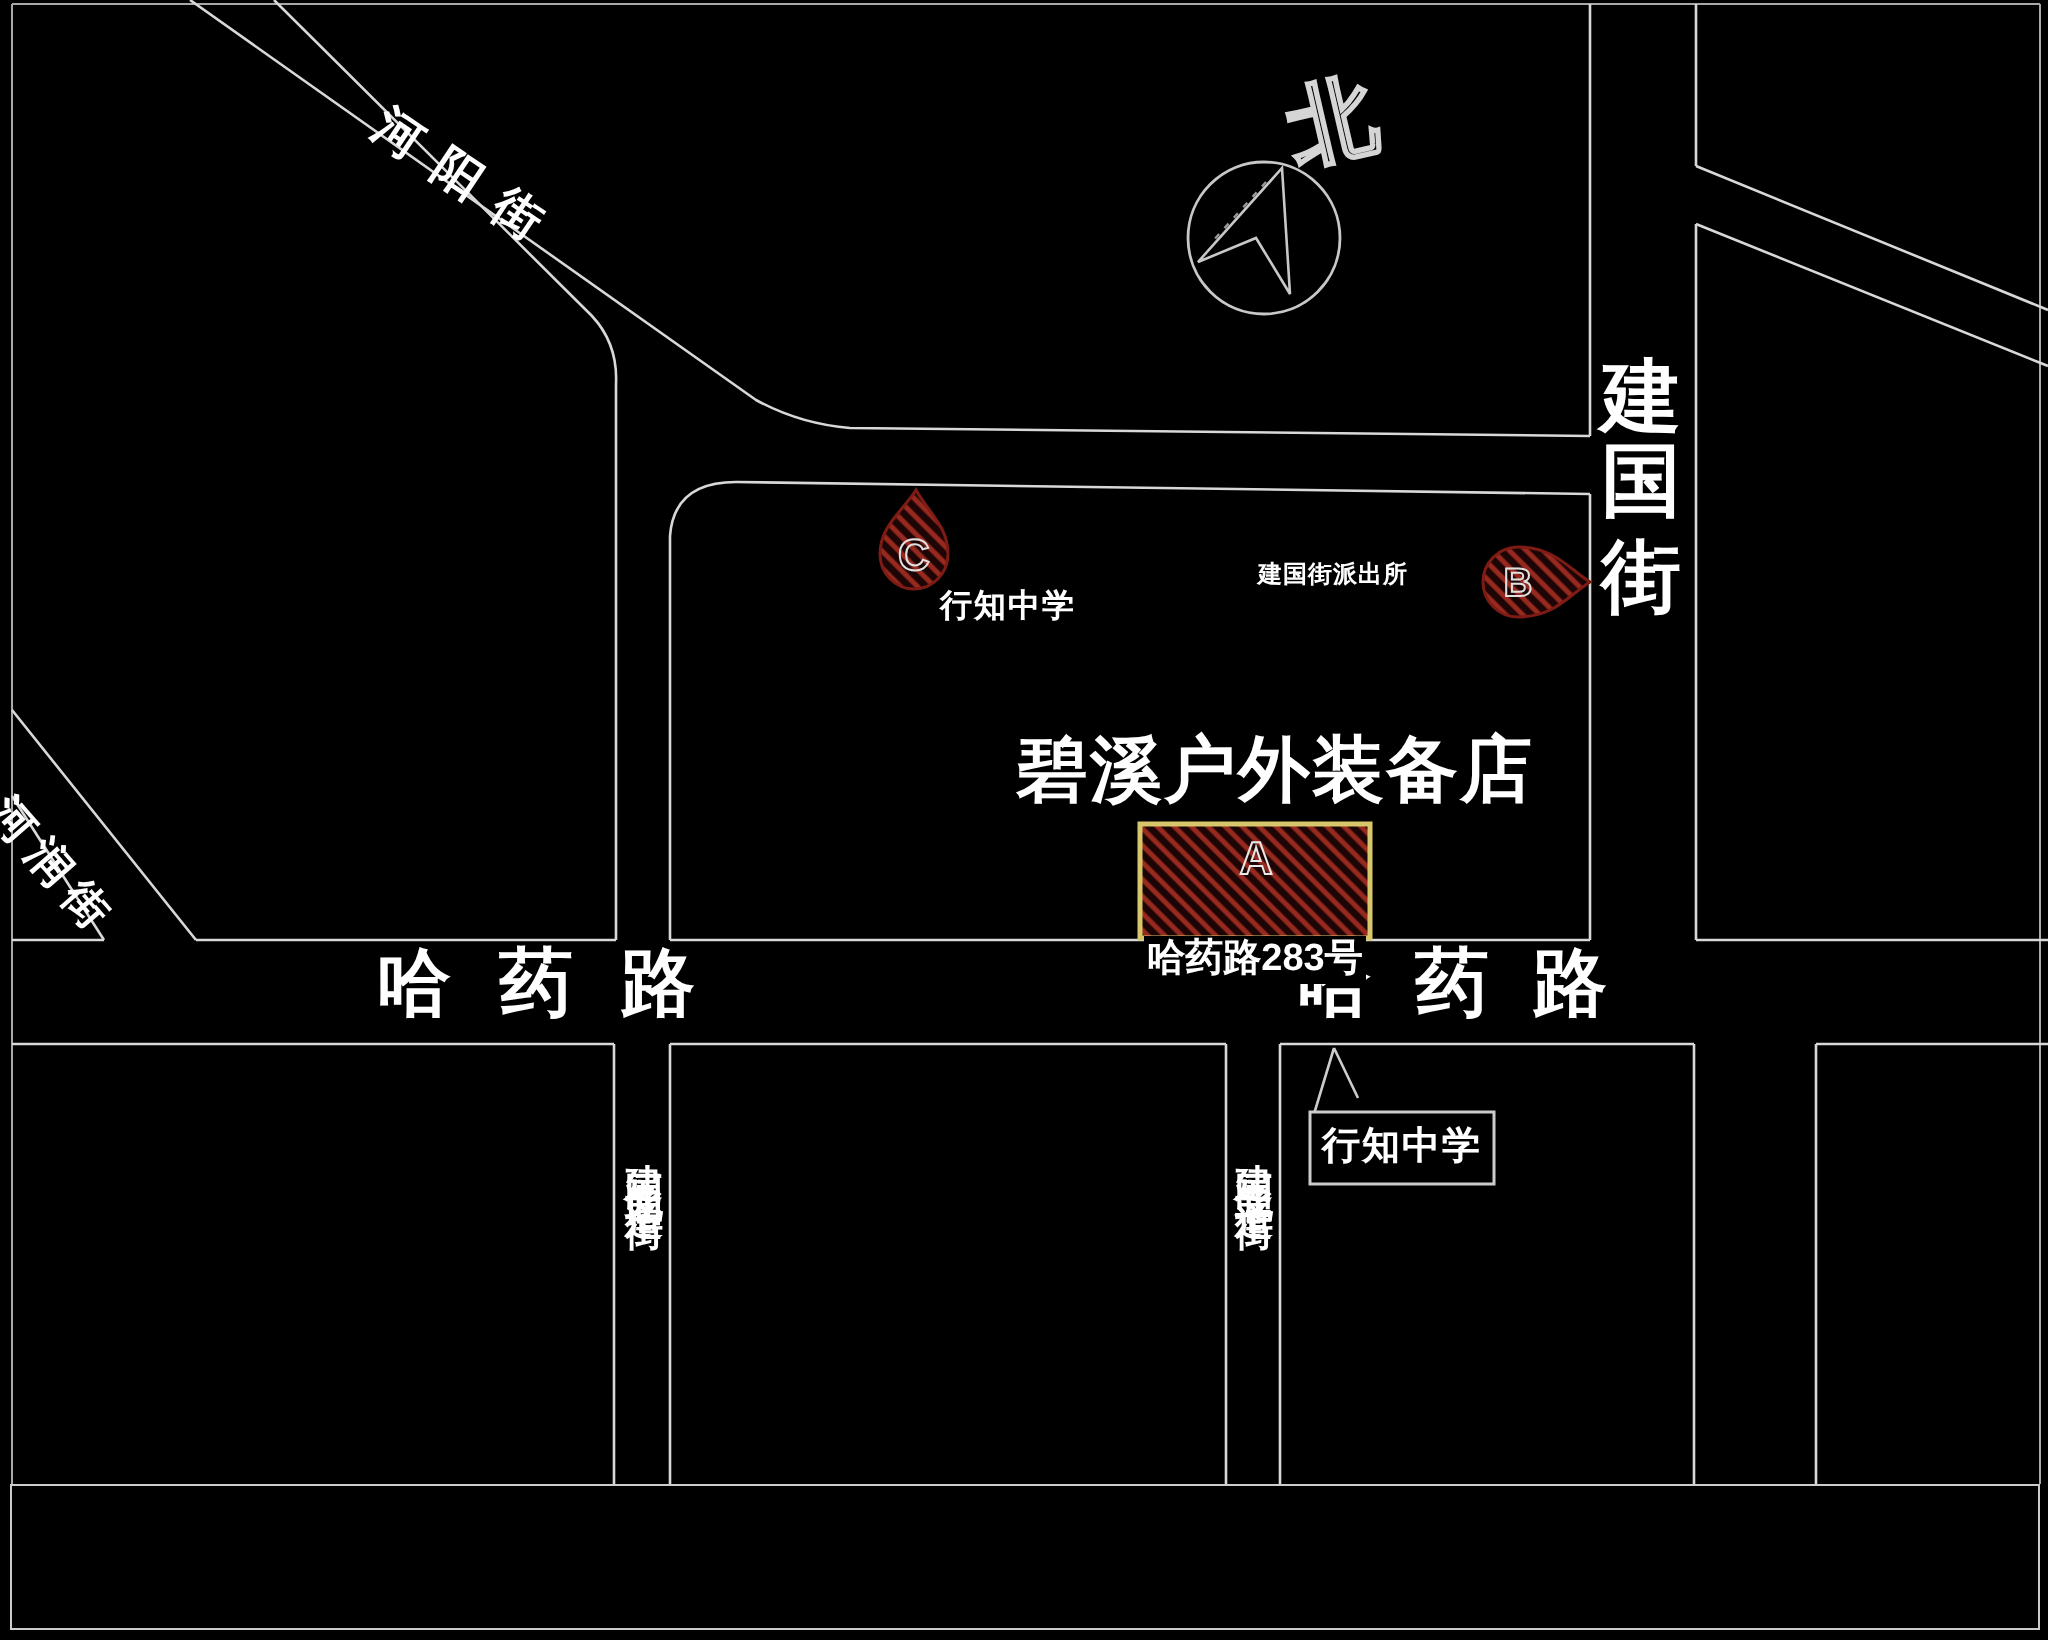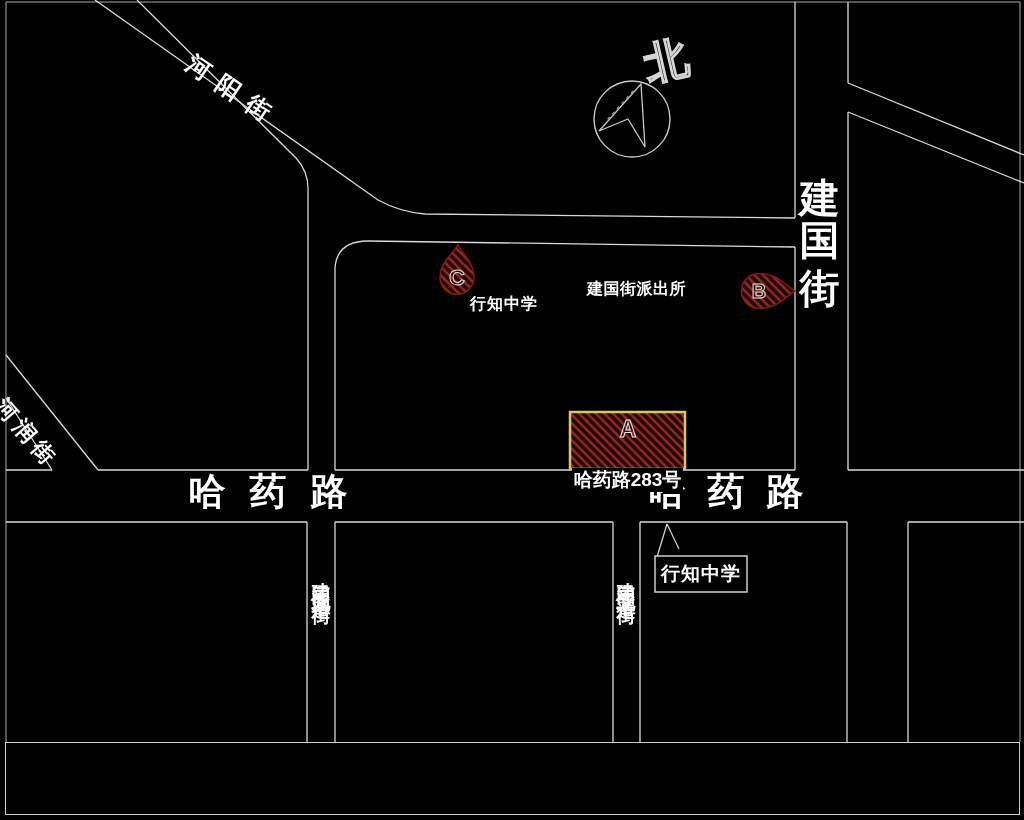--- a/index.html
+++ b/index.html
@@ -90,25 +90,26 @@
   <div class="lbl vert" style="left:799px;top:145px;font-size:40px;letter-spacing:46px;height:280px;">建国街</div>
 
   <div class="lbl center" style="left:170px;top:473px;width:220px;font-size:37px;letter-spacing:24px;">哈药路</div>
 
   <div class="lbl center" style="left:632px;top:473px;width:210px;font-size:37px;letter-spacing:22px;">哈药路</div>
 
   <div class="lbl vert" style="left:311px;top:566px;font-size:19px;letter-spacing:5px;height:160px;">建国北四道街</div>
 
   <div class="lbl vert" style="left:616px;top:566px;font-size:19px;letter-spacing:5px;height:160px;">建国北二道街</div>
 
+  <div class="lbl center" style="left:505px;top:366px;width:265px;font-size:36px;letter-spacing:1px;">碧溪户外装备店</div>
 
   <div class="lbl center" style="left:572px;top:441px;width:111px;font-size:19px;background:#000;padding:2px 0;margin-top:27px;">哈药路283号</div>
 
   <div class="lbl" style="left:470px;top:296px;font-size:16px;letter-spacing:1px;">行知中学</div>
 
-  <div class="lbl" style="left:587px;top:281px;font-size:16px;letter-spacing:0.5px;">建国街派出所</div>
+  <div class="lbl" style="left:629px;top:281px;font-size:12px;letter-spacing:0.5px;">建国街派出所</div>
 
   <div class="lbl center" style="left:655px;top:564px;width:92px;font-size:19px;letter-spacing:1px;">行知中学</div>
 
   <div style="position:absolute;left:5px;top:742px;width:1013px;height:71px;border:1.5px solid #cccccc;background:#000;">
   </div>
 
 </div>
 
 </body></html>

